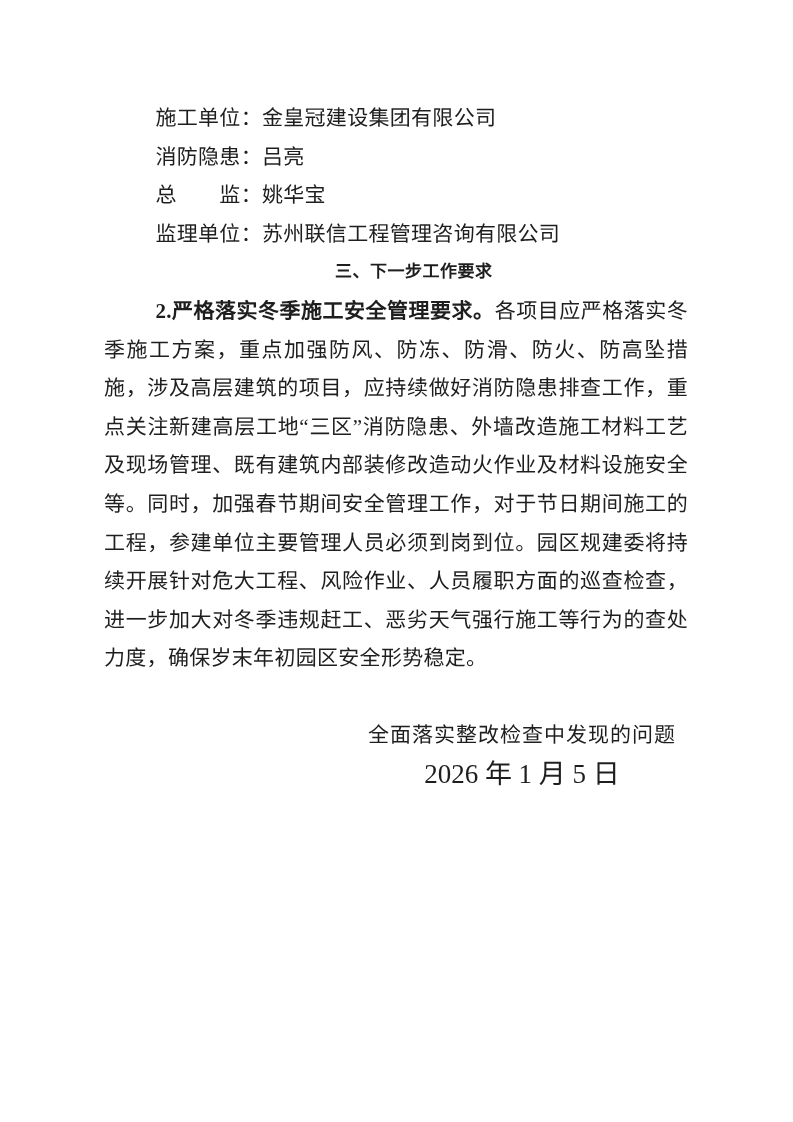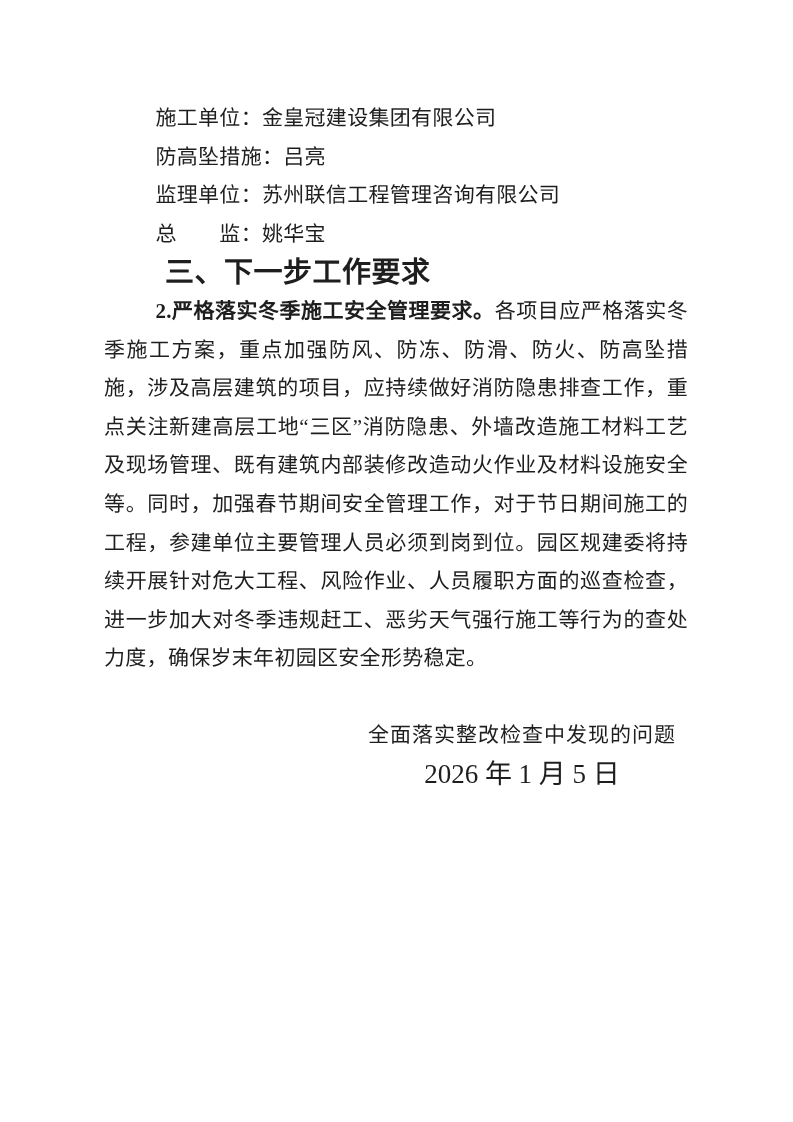--- a/index.html
+++ b/index.html
@@ -31,26 +31,27 @@
   }
   .body-para {
     text-align: justify;
     text-justify: inter-ideograph;
   }
   .para-lead {
     font-weight: bold;
   }
   .section-heading {
     margin: 0;
-    font-size: 29px;
+    font-size: 17px;
     line-height: 38.6px;
     text-indent: 2.1em;
     font-weight: bold;
     font-family: "Liberation Sans", "DejaVu Sans", sans-serif;
     letter-spacing: 0.5px;
+    text-align: center;
   }
   .sign-wrap {
     margin-top: 38px;
     padding-right: 12px;
     text-align: right;
   }
   .sign-inner {
     display: inline-block;
     text-align: center;
   }
@@ -66,23 +67,23 @@
     white-space: nowrap;
   }
 </style>
 </head>
 <body>
 
 <div class="page">
   <div class="content">
 
     <p class="info-line">施工单位：金皇冠建设集团有限公司</p>
-    <p class="info-line">防高坠措施：吕亮</p>
+    <p class="info-line">消防隐患：吕亮</p>
+    <p class="info-line">总　　监：姚华宝</p>
     <p class="info-line">监理单位：苏州联信工程管理咨询有限公司</p>
-    <p class="info-line">总　　监：姚华宝</p>
 
 
     <h2 class="section-heading">三、下一步工作要求</h2>
 
 
     <p class="body-para"><strong class="para-lead">2.严格落实冬季施工安全管理要求。</strong><span>各项目应严格落实冬季施工方案，重点加强防风、防冻、防滑、防火、防高坠措施，涉及高层建筑的项目，应持续做好消防隐患排查工作，重点关注新建高层工地“三区”消防隐患、外墙改造施工材料工艺及现场管理、既有建筑内部装修改造动火作业及材料设施安全等。同时，加强春节期间安全管理工作，对于节日期间施工的工程，参建单位主要管理人员必须到岗到位。园区规建委将持续开展针对危大工程、风险作业、人员履职方面的巡查检查，进一步加大对冬季违规赶工、恶劣天气强行施工等行为的查处力度，确保岁末年初园区安全形势稳定。</span></p>
 
     <div class="sign-wrap">
       <div class="sign-inner">
         <div class="sign-name">全面落实整改检查中发现的问题</div>

